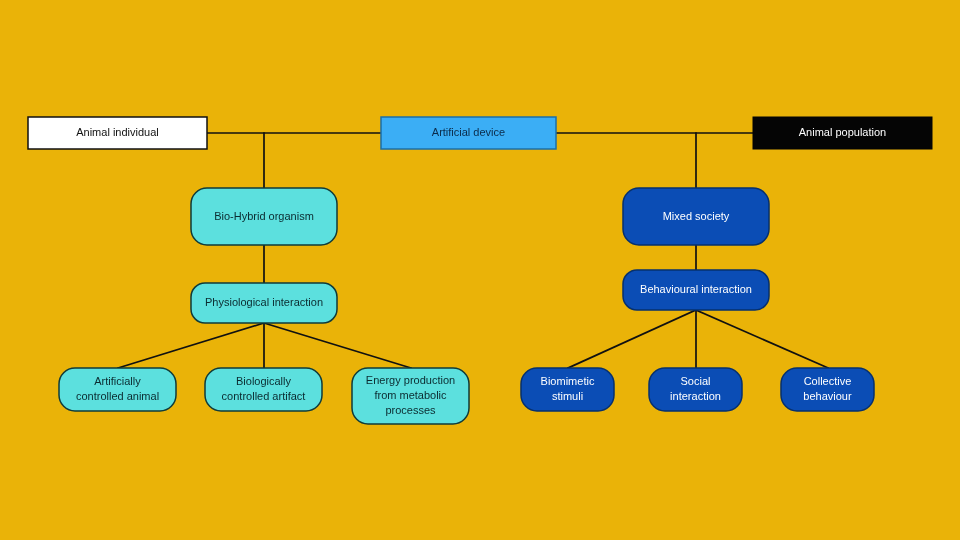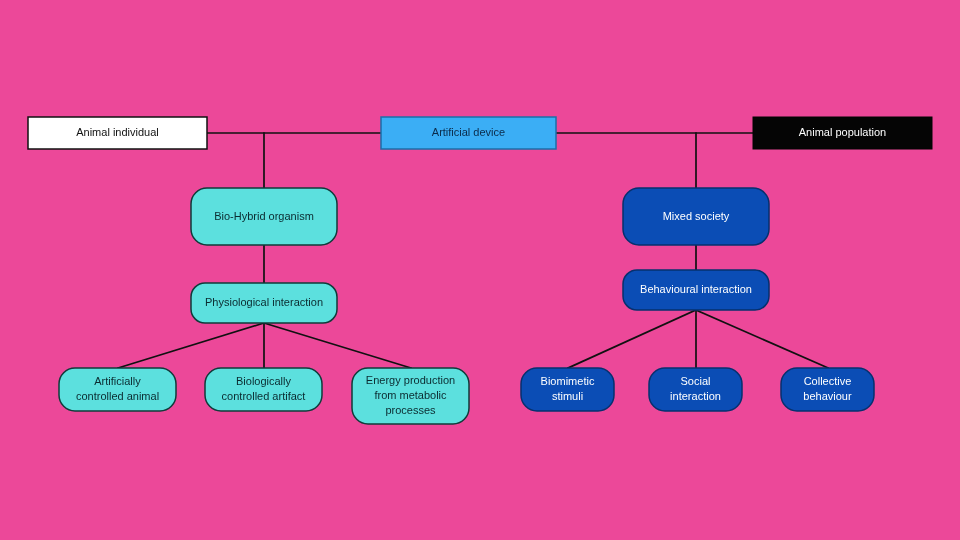--- a/index.html
+++ b/index.html
@@ -10,21 +10,21 @@
   body {
     width: 960px;
     height: 540px;
     overflow: hidden;
     font-family: "Liberation Sans", sans-serif;
   }
   #diagram-root {
     position: relative;
     width: 960px;
     height: 540px;
-    background: #ec4899;
+    background: #eab308;
   }
   svg.diagram {
     display: block;
     width: 960px;
     height: 540px;
   }
   .node-label {
     font-family: "Liberation Sans", sans-serif;
     text-anchor: middle;
     dominant-baseline: middle;

